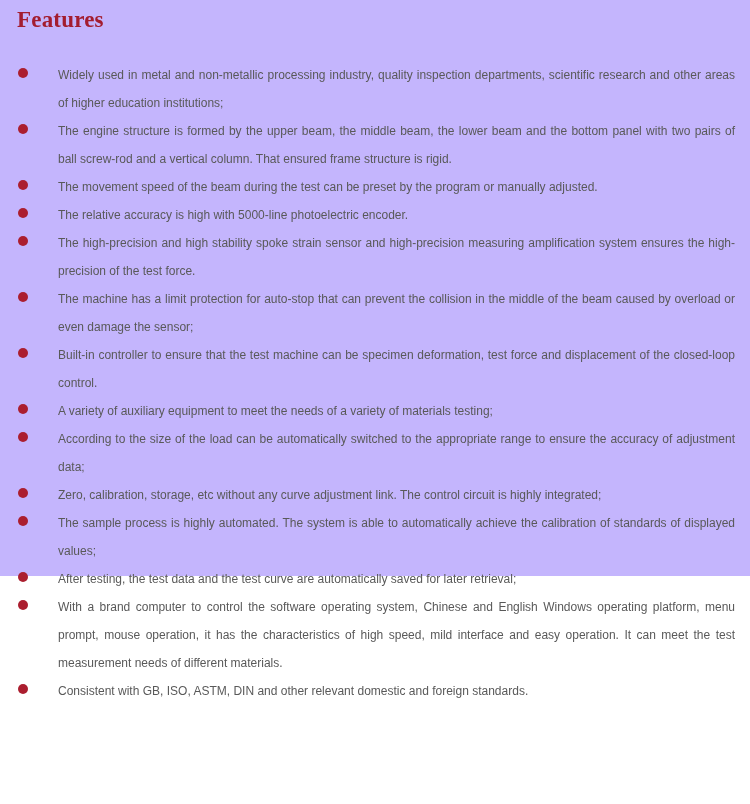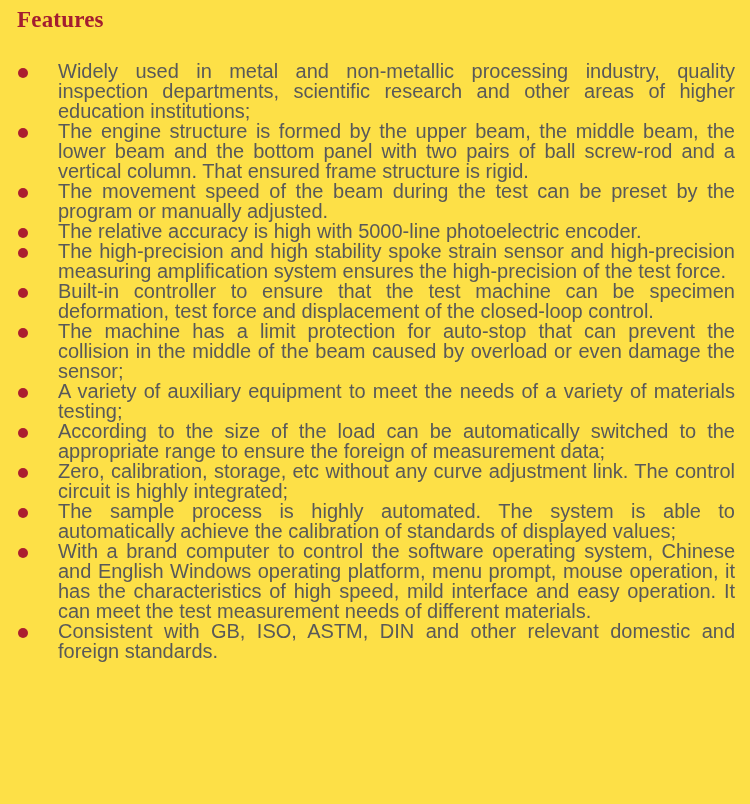--- a/index.html
+++ b/index.html
@@ -9,23 +9,23 @@
   }
   body {
     width: 750px;
     height: 804px;
     overflow: hidden;
     font-family: "Liberation Sans", sans-serif;
   }
   .page {
     box-sizing: border-box;
     width: 750px;
-    height: 804px;
+    height: 576px;
     padding: 6px 15px 8px 17px;
-    background: #fde047;
+    background: #c4b5fd;
   }
   .features-heading {
     font-family: "Liberation Serif", serif;
     font-weight: bold;
     font-size: 23px;
     line-height: 28px;
     color: var(--heading, #a31d30);
     margin: 0 0 27px 0;
     letter-spacing: 0.2px;
   }
@@ -45,22 +45,22 @@
     width: 10px;
     height: 10px;
     border-radius: 50%;
     background: var(--accent, #ab1e2f);
     margin: 7px 0 0 1px;
   }
   .feature-text {
     margin: 0 0 0 30px;
     width: 677px;
     color: var(--body-text, #595959);
-    font-size: 20px;
-    line-height: 20px;
+    font-size: 12px;
+    line-height: 28px;
     text-align: justify;
     text-align-last: left;
     -moz-text-align-last: left;
   }
 </style>
 </head>
 <body>
 
 <div class="page">
   <h1 class="features-heading">Features</h1>
@@ -81,41 +81,45 @@
     <li class="feature-item">
       <span class="bullet-icon"></span>
       <p class="feature-text">The relative accuracy is high with 5000-line photoelectric encoder.</p>
     </li>
     <li class="feature-item">
       <span class="bullet-icon"></span>
       <p class="feature-text">The high-precision and high stability spoke strain sensor and high-precision measuring amplification system ensures the high-precision of the test force.</p>
     </li>
     <li class="feature-item">
       <span class="bullet-icon"></span>
-      <p class="feature-text">Built-in controller to ensure that the test machine can be specimen deformation, test force and displacement of the closed-loop control.</p>
+      <p class="feature-text">The machine has a limit protection for auto-stop that can prevent the collision in the middle of the beam caused by overload or even damage the sensor;</p>
     </li>
     <li class="feature-item">
       <span class="bullet-icon"></span>
-      <p class="feature-text">The machine has a limit protection for auto-stop that can prevent the collision in the middle of the beam caused by overload or even damage the sensor;</p>
+      <p class="feature-text">Built-in controller to ensure that the test machine can be specimen deformation, test force and displacement of the closed-loop control.</p>
     </li>
     <li class="feature-item">
       <span class="bullet-icon"></span>
       <p class="feature-text">A variety of auxiliary equipment to meet the needs of a variety of materials testing;</p>
     </li>
     <li class="feature-item">
       <span class="bullet-icon"></span>
-      <p class="feature-text">According to the size of the load can be automatically switched to the appropriate range to ensure the foreign of measurement data;</p>
+      <p class="feature-text">According to the size of the load can be automatically switched to the appropriate range to ensure the accuracy of adjustment data;</p>
     </li>
     <li class="feature-item">
       <span class="bullet-icon"></span>
       <p class="feature-text">Zero, calibration, storage, etc without any curve adjustment link. The control circuit is highly integrated;</p>
     </li>
     <li class="feature-item">
       <span class="bullet-icon"></span>
       <p class="feature-text">The sample process is highly automated. The system is able to automatically achieve the calibration of standards of displayed values;</p>
+    </li>
+    <li class="feature-item">
+      <span class="bullet-icon"></span>
+      <p class="feature-text">After testing, the test data and the test curve are automatically saved for later retrieval;</p>
     </li>
     <li class="feature-item">
       <span class="bullet-icon"></span>
       <p class="feature-text">With a brand computer to control the software operating system, Chinese and English Windows operating platform, menu prompt, mouse operation, it has the characteristics of high speed, mild interface and easy operation. It can meet the test measurement needs of different materials.</p>
     </li>
     <li class="feature-item">
       <span class="bullet-icon"></span>
       <p class="feature-text">Consistent with GB, ISO, ASTM, DIN and other relevant domestic and foreign standards.</p>
     </li>
   </ul>

